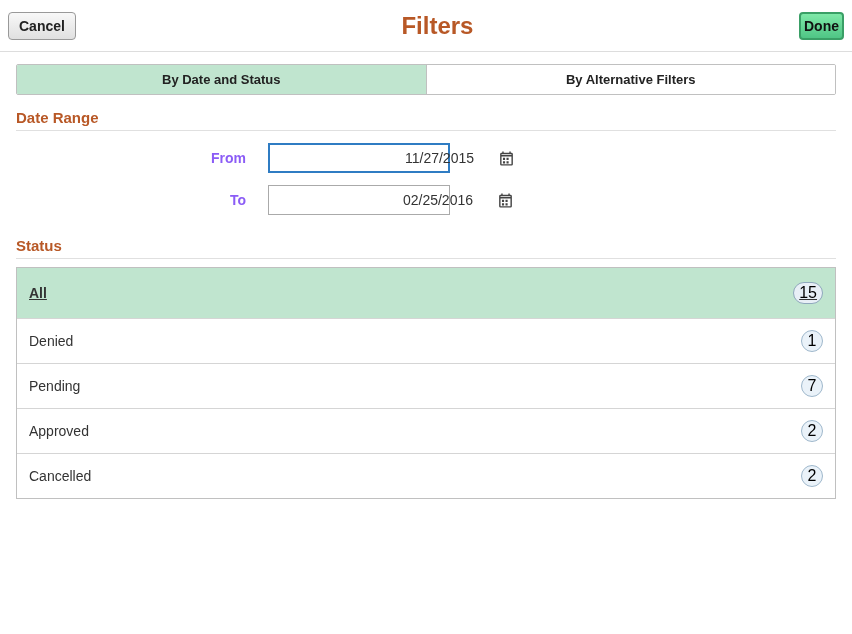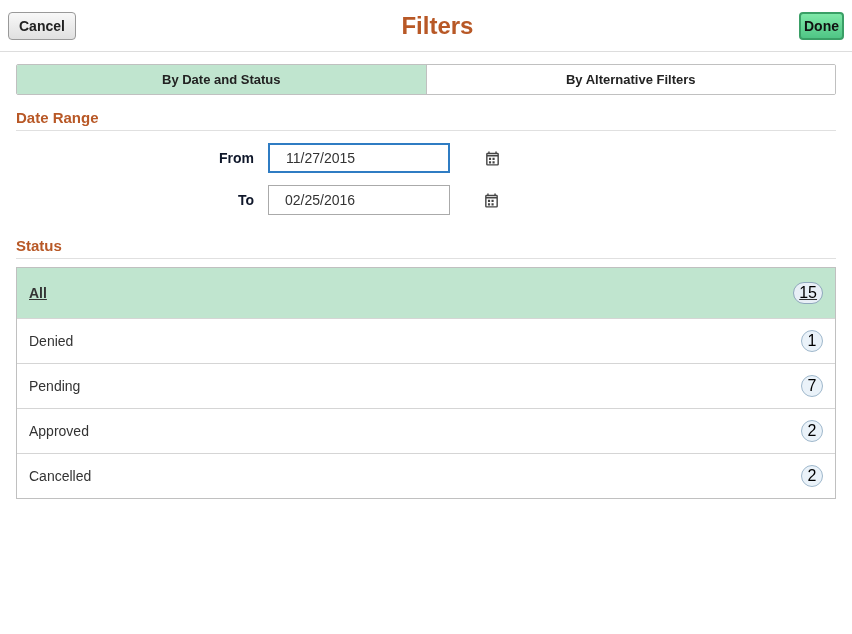--- a/index.html
+++ b/index.html
@@ -85,44 +85,45 @@
       margin: 0 16px;
     }
     .form-row {
       display: flex;
       align-items: center;
       margin: 12px 16px 0 16px;
     }
     .form-label {
       width: 252px;
       text-align: right;
-      padding-right: 14px;
-      color: #0f172a;
+      padding-right: 22px;
+      color: #8b5cf6;
       font-size: 14px;
       font-weight: bold;
     }
     .date-wrap {
       display: flex;
       align-items: center;
       border: 1px solid #aaa;
       height: 30px;
       width: 182px;
       background: #fff;
     }
     .date-wrap.focused {
       border: 2px solid #2f7cc3;
     }
     .date-input {
       border: none;
       outline: none;
       flex: 1;
-      padding: 4px 16px;
+      padding: 4px 23px;
       font-size: 14px;
       color: #333;
       background: transparent;
+      text-align: right;
     }
     .cal-icon {
       width: 28px;
       display: flex;
       align-items: center;
       justify-content: center;
       border-left: 1px solid transparent;
       height: 100%;
       cursor: pointer;
     }

